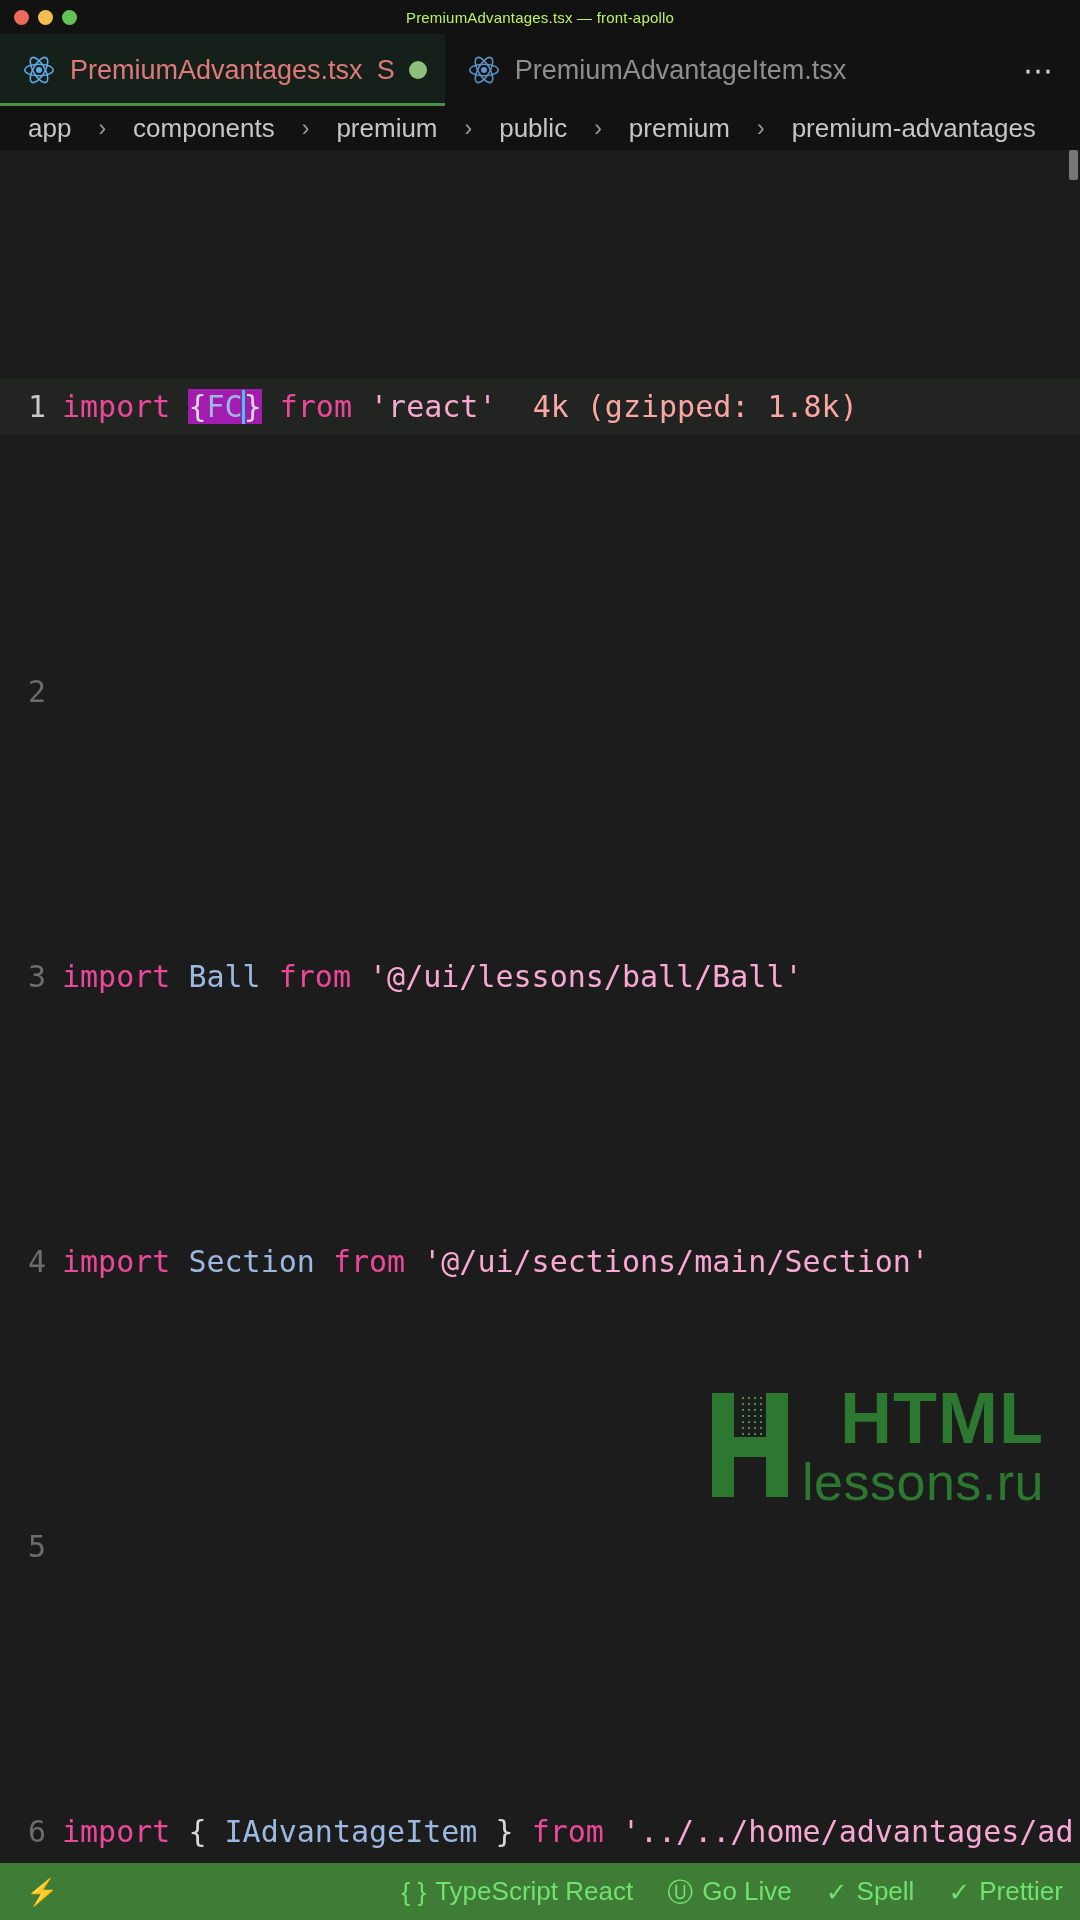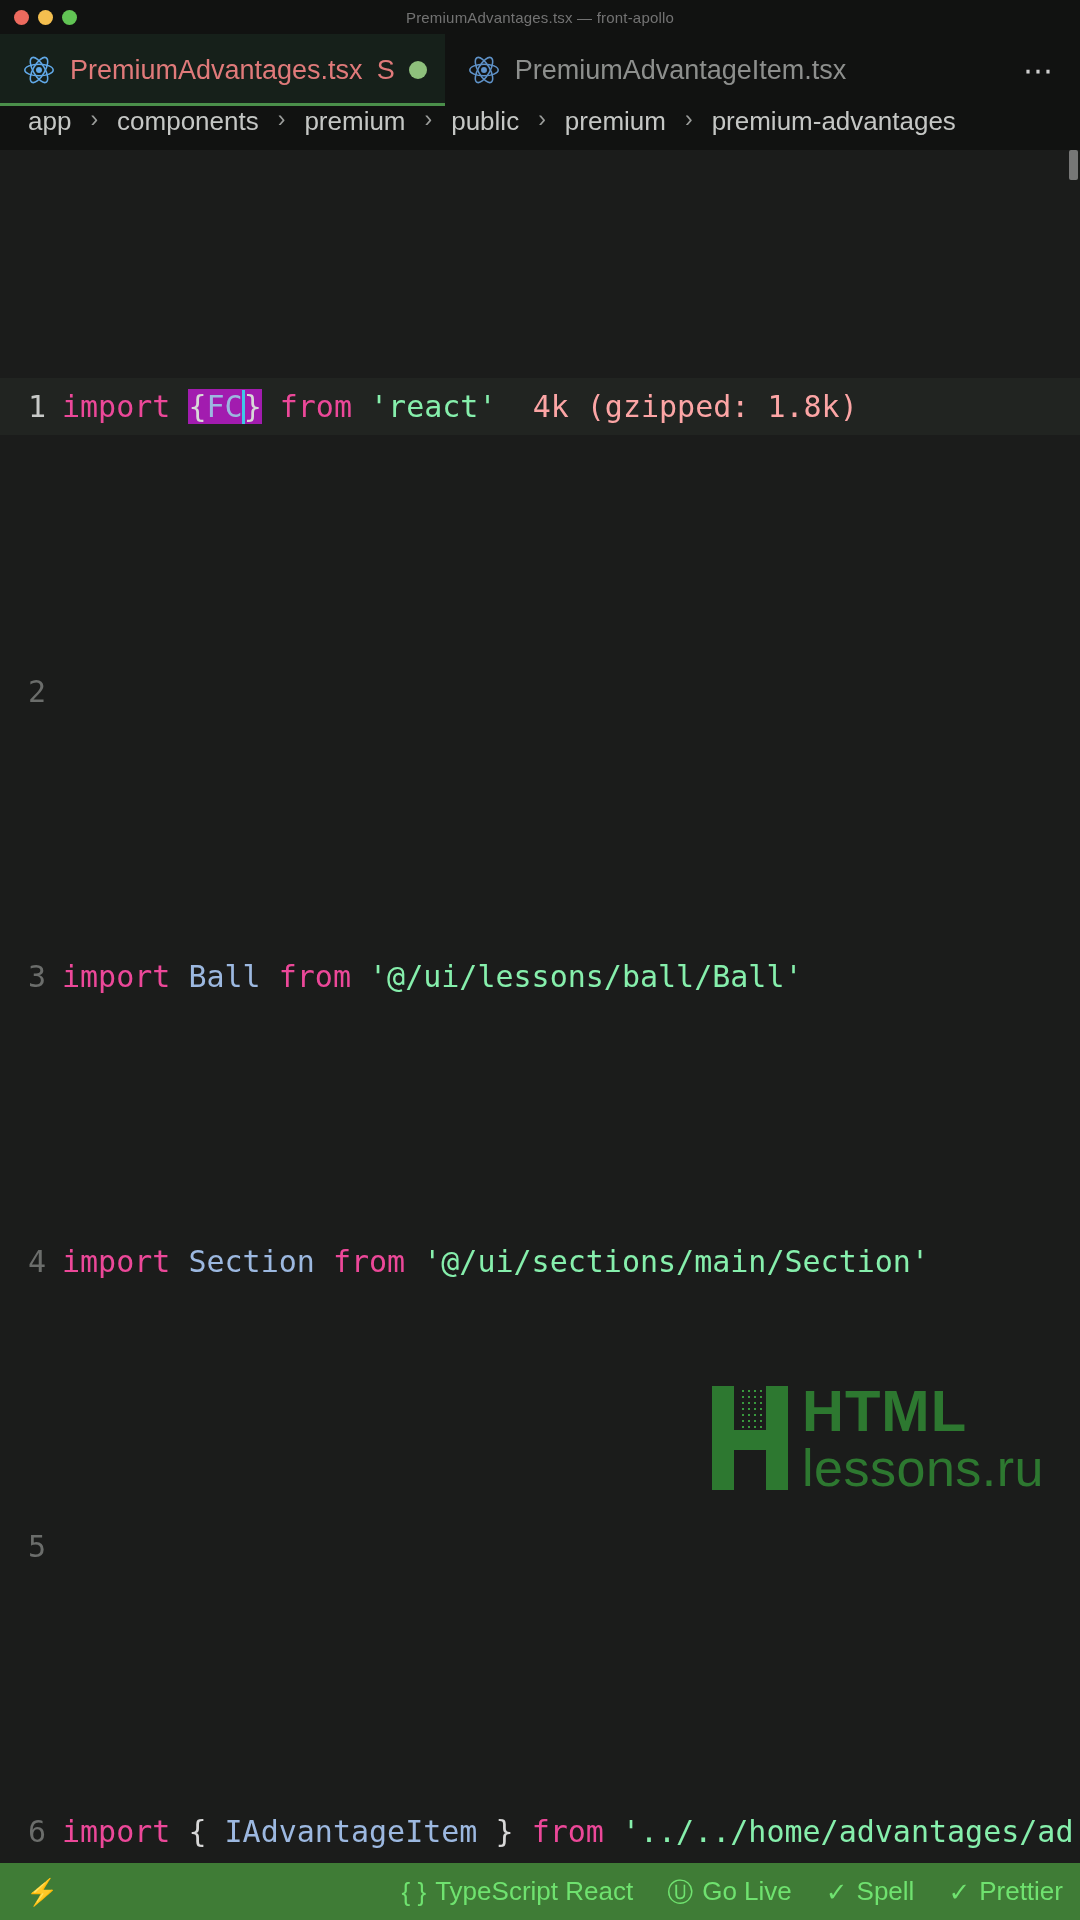--- a/index.html
+++ b/index.html
@@ -17,21 +17,21 @@
     display:flex; align-items:center; padding-left:14px;
   }
   .traffic{ display:flex; gap:9px; align-items:center; }
   .dot{ width:15px; height:15px; border-radius:50%; display:block; }
   .dot.red{ background:#ed6a5e; }
   .dot.yellow{ background:#f4bf4f; }
   .dot.green{ background:#61c454; }
   .win-title{
     position:absolute; left:0; right:0; top:0; height:34px;
     display:flex; align-items:center; justify-content:center;
-    color:#737373; font-size:15px;
+    color:#bef264; font-size:15px;
     font-family:"Liberation Sans", sans-serif;
     pointer-events:none; letter-spacing:.2px;
   }
 
   
   .tabsbar{
     height:72px; background:#111211; display:flex; align-items:stretch;
     position:relative;
   }
   .tab{
@@ -54,22 +54,22 @@
     background:#8ec07c; flex:0 0 auto;
   }
   .tab-overflow{
     margin-left:auto; display:flex; align-items:center;
     padding:0 24px; color:#cfcfcf; font-size:30px; letter-spacing:3px;
     font-family:"Liberation Sans", sans-serif;
   }
 
   
   .breadcrumb{
-    height:44px; background:#111211; display:flex; align-items:flex-start;
-    padding-left:28px; gap:8px; overflow:hidden;
+    height:44px; background:#111211; display:flex; align-items:center;
+    padding-left:28px; gap:16px; overflow:hidden;
     font-family:"Liberation Sans", sans-serif;
     font-size:26px; color:#b9bbb9; white-space:nowrap;
   }
   .crumb{ color:#c5c7c5; }
   .crumb-sep{ color:#9a9c9a; padding:0 11px; font-size:23px; }
 
   
   .editor{
     position:absolute; top:150px; left:0; right:0; bottom:57px;
     background:#1b1c1b; overflow:hidden;
@@ -86,21 +86,21 @@
     color:#6b6d6b; user-select:none;
   }
   .gutter.cur{ color:#c7c9c7; }
   .content{ flex:1 1 auto; position:relative; white-space:pre-wrap;
             word-break:break-all; padding-right:6px; }
   .row.cur-line{ background:#212421; }
 
   
   .kw      { color:#ec4899; }
   .id      { color:#9cb8e0; }   
-  .str     { color:#86efac;margin-top:20px; }
+  .str     { color:#f9a8d4;margin-top:20px; }
   .brace   { color:#d8d8d8; }
   .plain   { color:#cfd2cf; }
   .cost    { color:#fca5a5; }
 
   .sel { background:#a21caf; }
   .cursor{
     display:inline-block; width:3px; height:34px; background:#3fc8e8;
     vertical-align:-7px; margin:0 -1px;
   }
 
@@ -122,21 +122,21 @@
   .wm-row{ display:flex; align-items:center; }
   .wm-h{ position:relative; width:92px; height:104px; margin-right:4px; }
   .wm-h i{ position:absolute; background:#2e7d32; display:block; }
   .wm-h i.l{ left:6px; top:0; width:22px; height:104px; }
   .wm-h i.r{ left:60px; top:0; width:22px; height:104px; }
   .wm-h i.m{ left:6px; top:44px; width:76px; height:20px; }
   .wm-dots{ position:absolute; left:34px; top:2px; width:26px; height:40px;
             background-image:radial-gradient(#3aa03f 1.3px, transparent 1.4px);
             background-size:6px 6px; }
   .wm-text{ font-family:"Liberation Sans", sans-serif; line-height:1; }
-  .wm-big{ font-size:58px; font-weight:bold; color:#2f7d32; letter-spacing:1px; }
+  .wm-big{ font-size:72px; font-weight:bold; color:#2f7d32; letter-spacing:1px;text-align:right; }
   .wm-small{ font-size:52px; color:#2f7d32; margin-top:2px; letter-spacing:.5px; }
 
   
   .statusbar{
     position:absolute; left:0; right:0; bottom:0; height:57px;
     background:#3f7c36; display:flex; align-items:center;
     color:#6fe26f; font-family:"Liberation Sans", sans-serif;
     font-size:26px; gap:0;
   }
   .sb-item{ display:flex; align-items:center; gap:9px; padding:0 17px; height:100%; }

